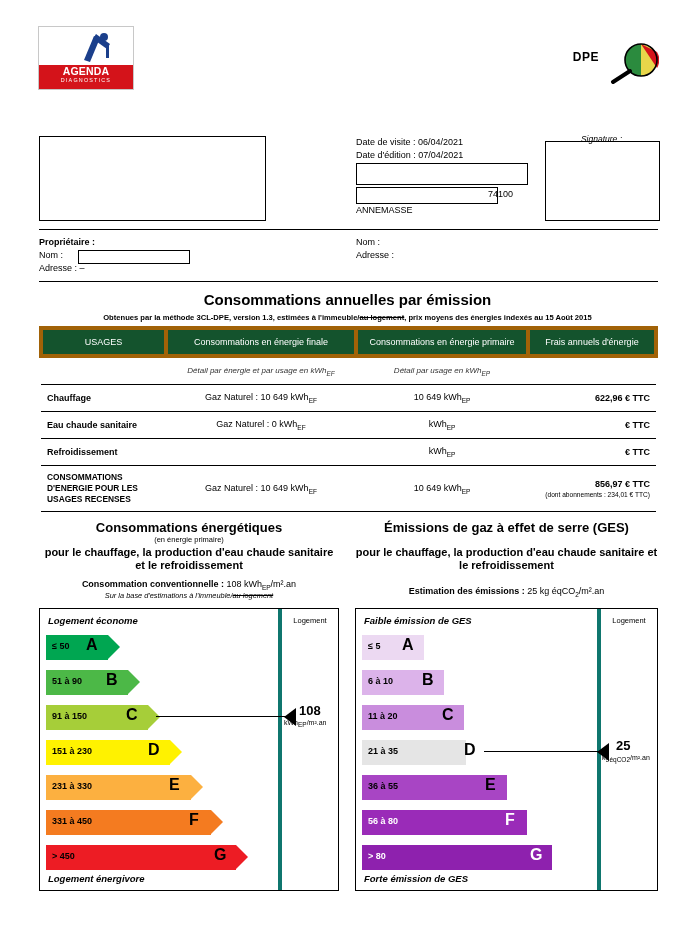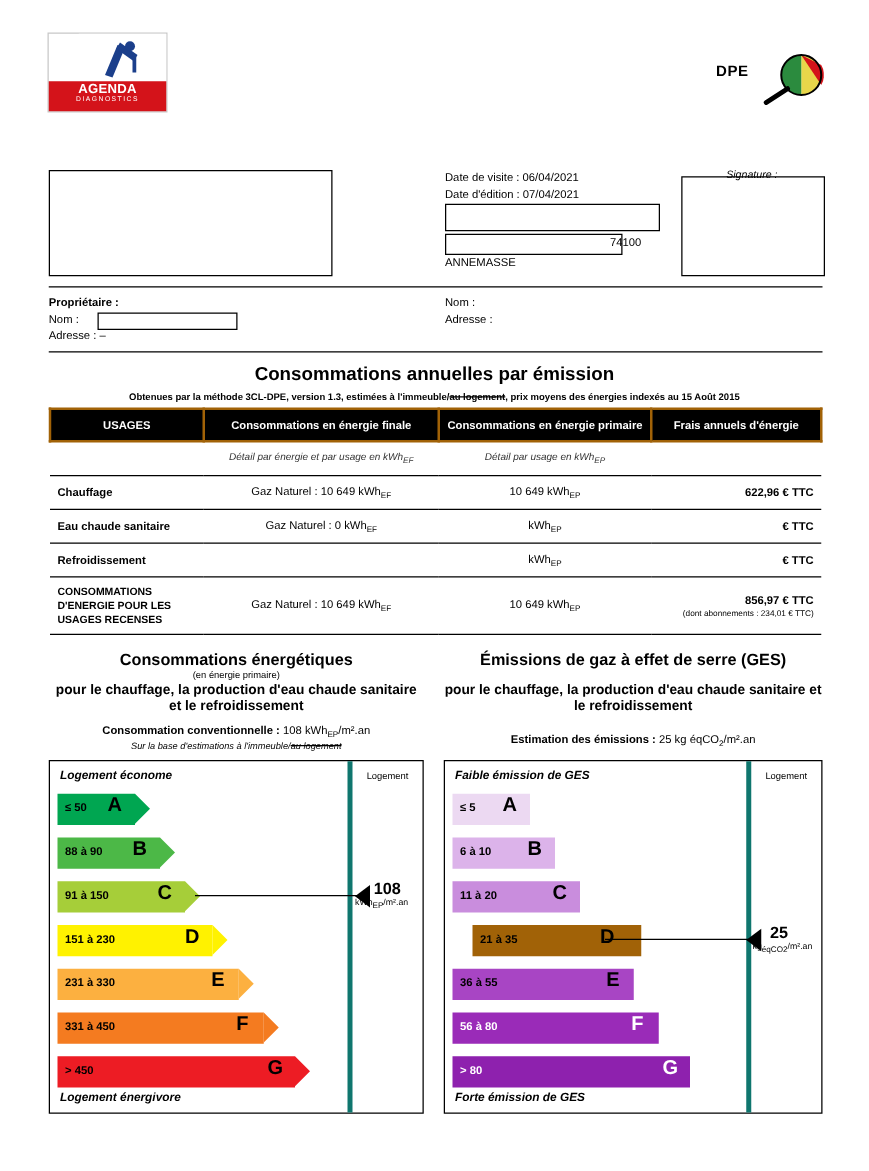--- a/index.html
+++ b/index.html
@@ -48,21 +48,21 @@
   .owner-name-box{position:absolute;left:78px;top:250px;width:110px;height:12px;border:1px solid #000;}
   .owner-right{position:absolute;left:356px;top:236px;width:320px;font-size:9px;line-height:13px;}
   .hr2{position:absolute;left:39px;top:281px;width:619px;border-top:1px solid #000;}
 
   
   .sec-title{position:absolute;left:0;top:291px;width:695px;text-align:center;font-weight:bold;font-size:15px;}
   .sec-sub{position:absolute;left:0;top:313px;width:695px;text-align:center;font-size:7.6px;font-weight:bold;}
   .sec-sub .strike{text-decoration:line-through;}
 
   table.cons{position:absolute;left:39px;top:326px;width:619px;border-collapse:collapse;font-size:9px;}
-  table.cons th{background:#000000;color:#fff;font-weight:bold;font-size:9px;text-align:center;padding:7px 4px;border:2px solid #a16207;}
+  table.cons th{background:#14532d;color:#fff;font-weight:normal;font-size:9px;text-align:center;padding:7px 4px;border:4px solid #a16207;}
   table.cons th.usages{width:113px;}
   table.cons td{border-bottom:1px solid #000;padding:6px 6px;height:14px;}
   .rowhead{font-weight:bold;font-size:9px;}
   .italic-row td{font-style:italic;font-size:8px;color:#333;border-bottom:1px solid #000;padding:3px 6px;}
   .c-center{text-align:center;}
   .c-right{text-align:right;}
   .sub{font-size:6.5px;vertical-align:sub;}
   .smallnote{font-size:6.6px;font-weight:normal;}
   .lastrow td{border-bottom:2px solid #000;}
   .tot b{font-size:9px;}
@@ -243,21 +243,21 @@
     <div class="logement-col">
       <span>Logement</span>
     </div>
 
     <div class="bar" style="left:6px;top:26px;width:62px;background:#00a651">
       <span class="rng">≤ 50</span>
       <span class="ltr" style="left:40px">A</span>
       <span class="arrow" style="border-left:12px solid #00a651"></span>
     </div>
     <div class="bar" style="left:6px;top:61px;width:82px;background:#4cb847">
-      <span class="rng">88 à 90</span>
+      <span class="rng">51 à 90</span>
       <span class="ltr" style="left:60px">B</span>
       <span class="arrow" style="border-left:12px solid #4cb847"></span>
     </div>
     <div class="bar" style="left:6px;top:96px;width:102px;background:#a6ce39">
       <span class="rng">91 à 150</span>
       <span class="ltr" style="left:80px">C</span>
       <span class="arrow" style="border-left:12px solid #a6ce39"></span>
     </div>
     <div class="bar" style="left:6px;top:131px;width:124px;background:#fff200">
       <span class="rng">151 à 230</span>
@@ -300,21 +300,21 @@
       <span class="ltr" style="left:40px">A</span>
     </div>
     <div class="bar" style="left:6px;top:61px;width:82px;background:#dcb3ea">
       <span class="rng">6 à 10</span>
       <span class="ltr" style="left:60px">B</span>
     </div>
     <div class="bar" style="left:6px;top:96px;width:102px;background:#c98ddd">
       <span class="rng">11 à 20</span>
       <span class="ltr" style="left:80px">C</span>
     </div>
-    <div class="bar" style="left:22px;top:131px;width:135px;background:#a16207">
+    <div class="bar" style="left:6px;top:131px;width:104px;background:#e5e5e5">
       <span class="rng">21 à 35</span>
       <span class="ltr" style="left:102px">D</span>
     </div>
     <div class="bar" style="left:6px;top:166px;width:145px;background:#a845c4">
       <span class="rng">36 à 55</span>
       <span class="ltr" style="left:123px">E</span>
     </div>
     <div class="bar" style="left:6px;top:201px;width:165px;background:#9a2bb8">
       <span class="rng" style="color:#fff">56 à 80</span>
       <span class="ltr" style="left:143px;color:#fff">F</span>

